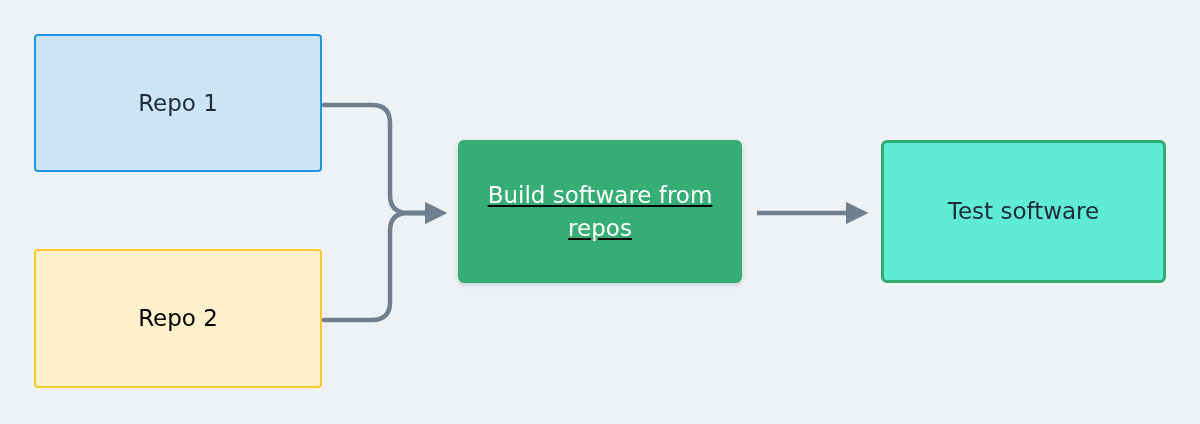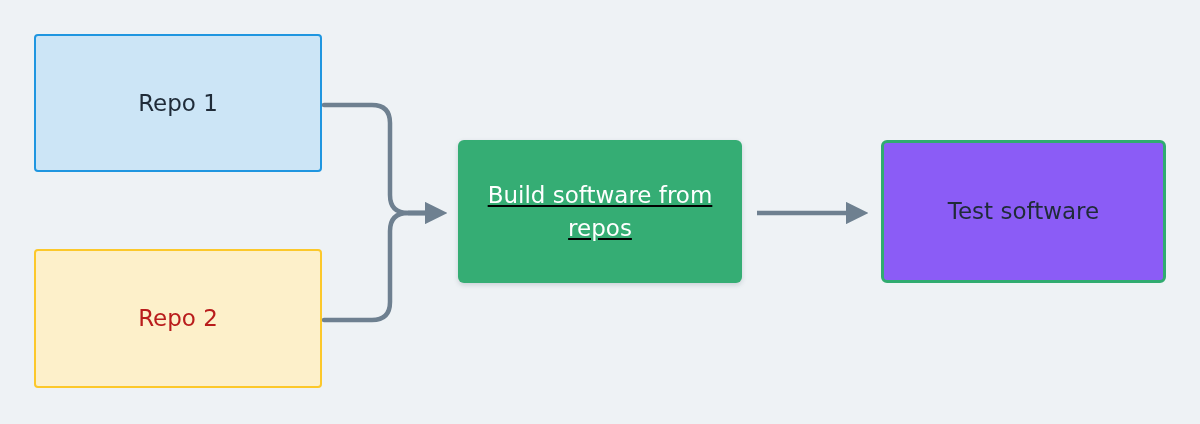--- a/index.html
+++ b/index.html
@@ -56,21 +56,21 @@
   #node-repo-2 {
     left: 34px;
     top: 249px;
     width: 288px;
     height: 139px;
     background: #fdf0ca;
     border: 2px solid #fcc82a;
     border-radius: 4px;
   }
   #node-repo-2 .node-label {
-    color: #b91c1c;
+    color: #000000;
     font-size: 23px;
   }
 
   
   #node-build {
     left: 458px;
     top: 140px;
     width: 284px;
     height: 143px;
     background: #35ad74;
@@ -83,21 +83,21 @@
     color: #ffffff;
     font-size: 23px;
   }
 
   
   #node-test {
     left: 881px;
     top: 140px;
     width: 285px;
     height: 143px;
-    background: #8b5cf6;
+    background: #5eead4;
     border: 3px solid #30ab70;
     border-radius: 6px;
   }
   #node-test .node-label {
     color: #1f2b38;
     font-size: 23px;
   }
 
   #connector-layer {
     position: absolute;

